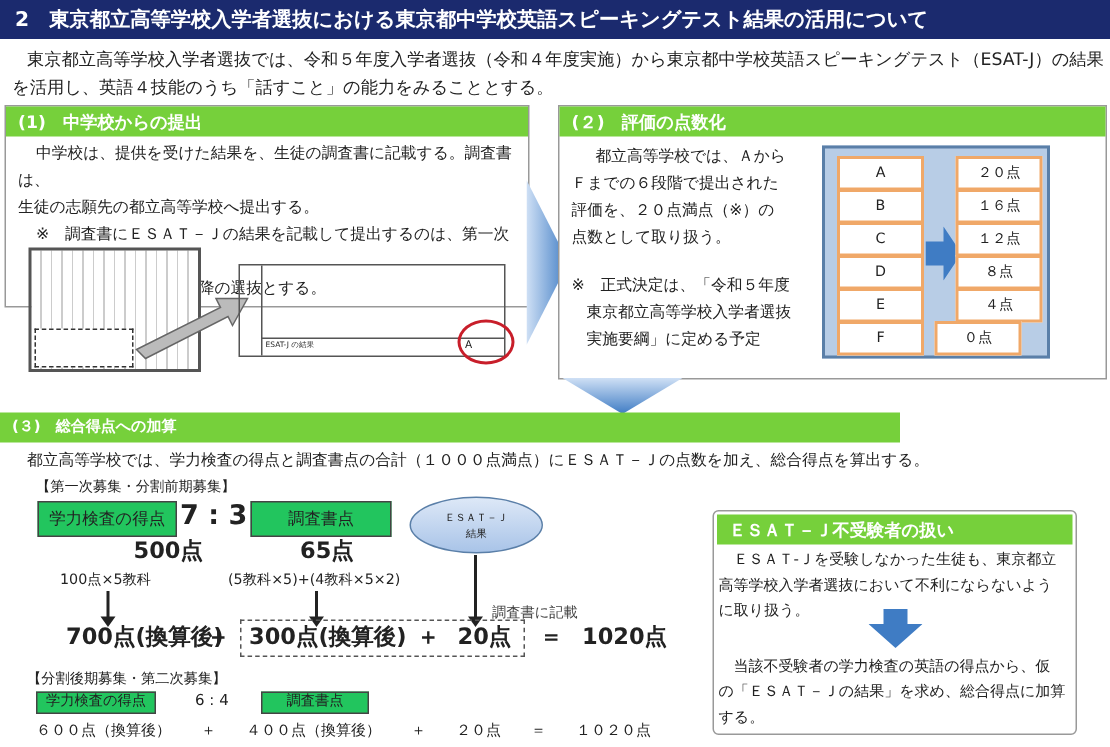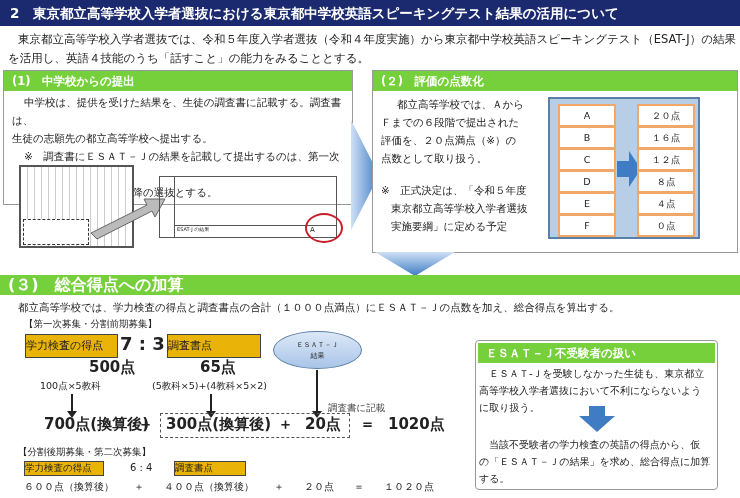--- a/index.html
+++ b/index.html
@@ -6,21 +6,21 @@
 body{width:740px;height:498px;background:#fff;font-family:"DejaVu Sans",sans-serif;color:#222;position:relative;overflow:hidden;}
 .abs{position:absolute;}
 .topbar{left:0;top:0;width:740px;height:26px;background:#1b2a6e;color:#fff;font-weight:bold;font-size:13.5px;line-height:26px;padding-left:10px;}
 .intro{left:8px;top:30px;width:730px;font-size:11.5px;line-height:19px;}
 .intro p{text-indent:10px;}
 .panel{border:1.5px solid #999;background:#fff;}
 .ghead{background:#76d03b;color:#fff;font-weight:bold;font-size:11.5px;height:20px;line-height:20px;padding-left:8px;}
 .txt{font-size:10.5px;line-height:18px;}
 .grade-box{background:#b8cde6;border:2px solid #5a7fa8;}
 .cell{border:2px solid #f0a868;background:#fff;font-size:9.5px;text-align:center;width:58px;height:23px;line-height:19px;position:absolute;}
-.box{border:1.5px solid #444;background:#eab308;font-size:11px;position:absolute;}
+.box{border:1.5px solid #444;background:#22c55e;text-align:center;font-size:11px;position:absolute;}
 .big{font-weight:bold;font-size:18px;position:absolute;}
 .med{font-weight:bold;font-size:15px;position:absolute;}
 .small{font-size:9.5px;position:absolute;}
 .arrowv{position:absolute;width:2px;background:#222;}
 .arrowv::after{content:"";position:absolute;left:-4px;bottom:-6px;border-left:5px solid transparent;border-right:5px solid transparent;border-top:7px solid #222;}
 </style>
 </head>
 <body>
 
 <div class="abs topbar">2　東京都立高等学校入学者選抜における東京都中学校英語スピーキングテスト結果の活用について</div>
@@ -85,35 +85,35 @@
     <div class="cell" style="left:8px;top:93px;">E</div>
     <div class="cell" style="left:8px;top:115px;">F</div>
     <svg class="abs" style="left:67px;top:52px;" width="24" height="36" viewBox="0 0 24 36">
         <polygon points="0,10 12,10 12,0 24,18 12,36 12,26 0,26" fill="#3f7cc4"></polygon>
       </svg>
     <div class="cell" style="left:87px;top:5px;">２０点</div>
     <div class="cell" style="left:87px;top:27px;">１６点</div>
     <div class="cell" style="left:87px;top:49px;">１２点</div>
     <div class="cell" style="left:87px;top:71px;">８点</div>
     <div class="cell" style="left:87px;top:93px;">４点</div>
-    <div class="cell" style="left:87px;top:115px;">０点</div>
+    <div class="cell" style="left:73px;top:115px;">０点</div>
   </div>
 </div>
 
 <svg class="abs" style="left:375px;top:252px;" width="80" height="24" viewBox="0 0 80 24">
     <defs>
       <linearGradient id="g2" x1="0" y1="0" x2="0" y2="1">
         <stop offset="0" stop-color="#cfe0f5"></stop>
         <stop offset="1" stop-color="#3f7cc4"></stop>
       </linearGradient>
     </defs>
     <polygon points="0,0 80,0 40,24" fill="url(#g2)"></polygon>
   </svg>
 
-<div class="abs" style="left:0;top:275px;width:740px;height:20px;background:#76d03b;color:#fff;font-weight:bold;font-size:16px;line-height:20px;padding-left:8px;">(３)　総合得点への加算</div>
+<div class="abs" style="left:0;top:275px;width:600px;height:20px;background:#76d03b;color:#fff;font-weight:bold;font-size:10px;line-height:20px;padding-left:8px;">(３)　総合得点への加算</div>
 <div class="abs txt" style="left:18px;top:298px;width:720px;font-size:10.5px;">都立高等学校では、学力検査の得点と調査書点の合計（１０００点満点）にＥＳＡＴ－Ｊの点数を加え、総合得点を算出する。</div>
 <div class="abs small" style="left:24px;top:318px;font-size:9.5px;">【第一次募集・分割前期募集】</div>
 
 <div class="box" style="left:25px;top:334px;width:93px;height:24px;line-height:21px;">学力検査の得点</div>
 <div class="big" style="left:120px;top:333px;">7 : 3</div>
 <div class="box" style="left:167px;top:334px;width:94px;height:24px;line-height:21px;">調査書点</div>
 <div class="abs" style="left:273px;top:331px;width:89px;height:38px;border-radius:50%;border:1.5px solid #5a7fa8;background:linear-gradient(#dde8f7,#a9c4e8);text-align:center;font-size:7px;padding-top:8px;line-height:11px;">
   <div>ＥＳＡＴ－Ｊ</div>
   <div>結果</div>
 </div>

